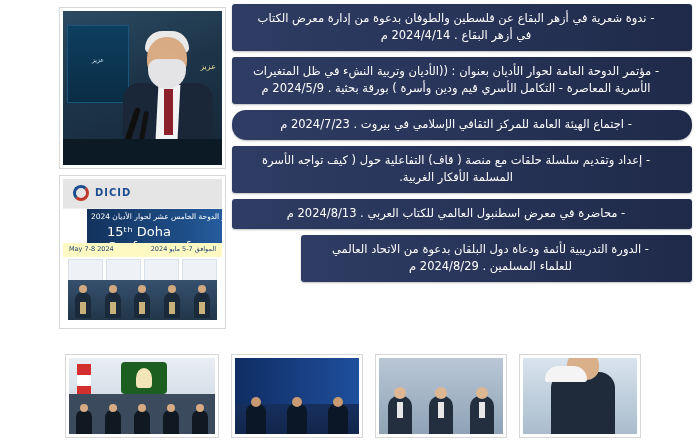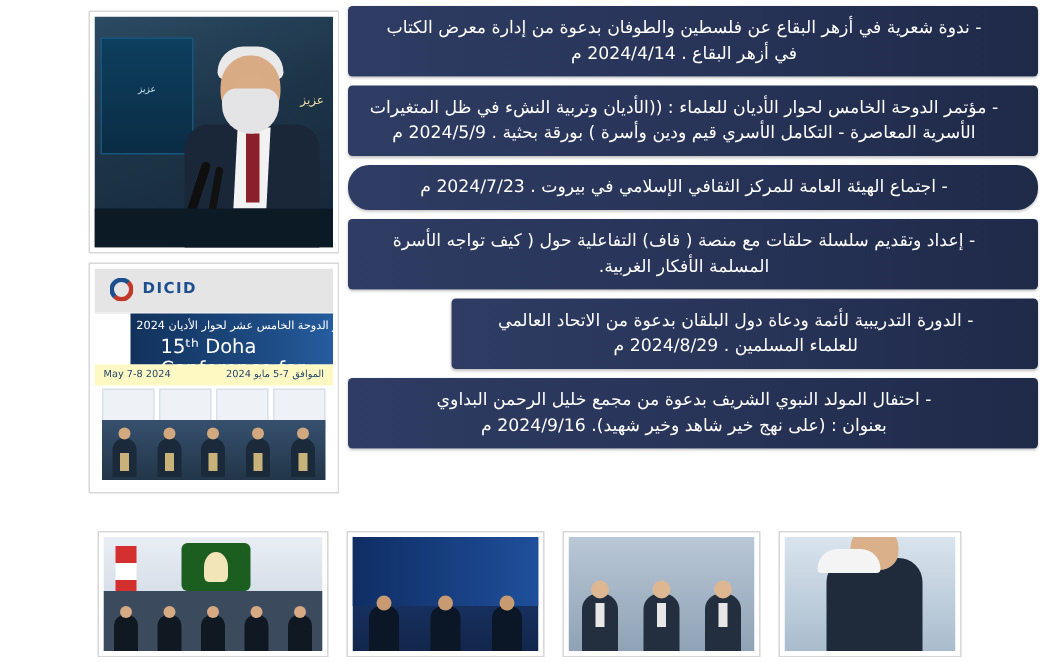--- a/index.html
+++ b/index.html
@@ -270,44 +270,41 @@
 
     <div class="event-row w-1">
       <span class="txt">
         <span>- ندوة شعرية في أزهر البقاع عن فلسطين والطوفان بدعوة من إدارة معرض الكتاب</span><br>
         <span>في أزهر البقاع . 2024/4/14 م</span>
       </span>
     </div>
 
     <div class="event-row w-2">
       <span class="txt">
-        <span>- مؤتمر الدوحة الخامس لحوار الأديان للعلماء : ((الأديان وتربية النشء في ظل المتغيرات</span><br>
+        <span>- مؤتمر الدوحة العامة لحوار الأديان بعنوان : ((الأديان وتربية النشء في ظل المتغيرات</span><br>
         <span>الأسرية المعاصرة - التكامل الأسري قيم ودين وأسرة ) بورقة بحثية . 2024/5/9 م</span>
       </span>
     </div>
 
     <div class="event-row w-3">
       <span class="txt">- اجتماع الهيئة العامة للمركز الثقافي الإسلامي في بيروت . 2024/7/23 م</span>
     </div>
 
     <div class="event-row w-4">
       <span class="txt">- إعداد وتقديم سلسلة حلقات مع منصة ( قاف) التفاعلية  حول ( كيف تواجه الأسرة المسلمة الأفكار الغربية.</span>
     </div>
 
+    <div class="event-row w-5">
+      <span class="txt">- محاضرة في معرض اسطنبول العالمي للكتاب العربي . 2024/8/13 م</span>
+    </div>
 
     <div class="event-row w-6">
       <span class="txt">- الدورة التدريبية لأئمة ودعاة دول البلقان بدعوة من الاتحاد العالمي للعلماء المسلمين . 2024/8/29 م</span>
     </div>
 
-    <div class="event-row w-7">
-      <span class="txt">
-        <span>- احتفال المولد النبوي الشريف بدعوة من مجمع خليل الرحمن البداوي</span><br>
-        <span>بعنوان : (على نهج خير شاهد وخير شهيد). 2024/9/16 م</span>
-      </span>
-    </div>
 
   </div>
 
   <div class="strip" id="strip-1">
     <div class="flag"></div>
     <div class="emblem"></div>
     <div class="seats">
       <i></i>
       <i></i>
       <i></i>

